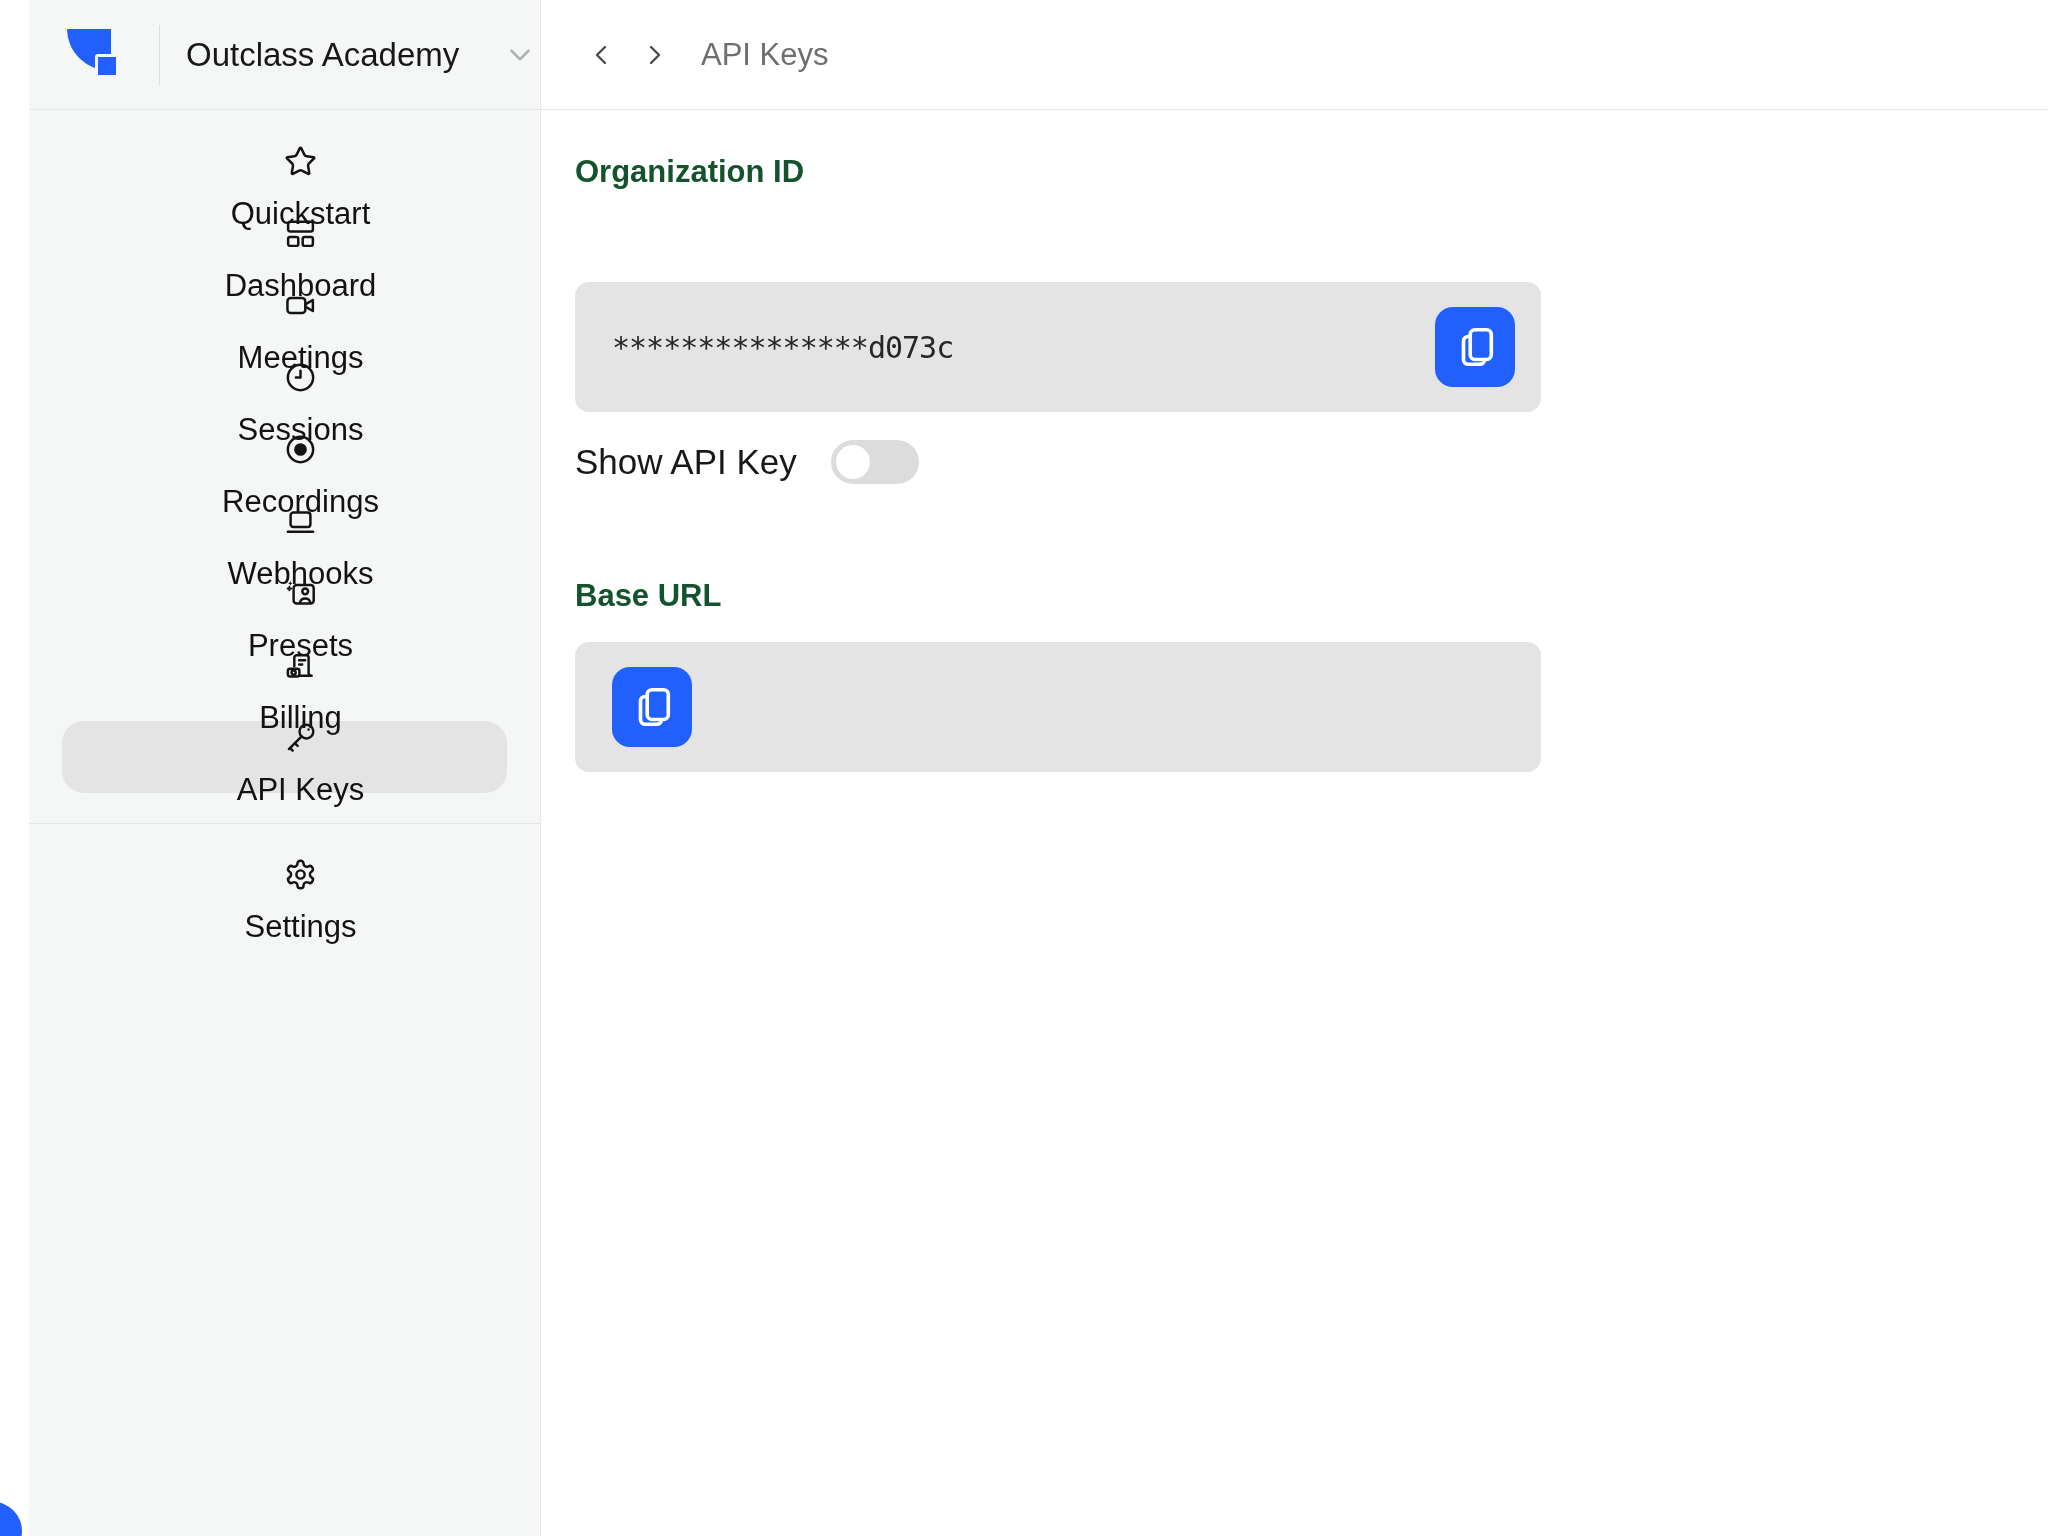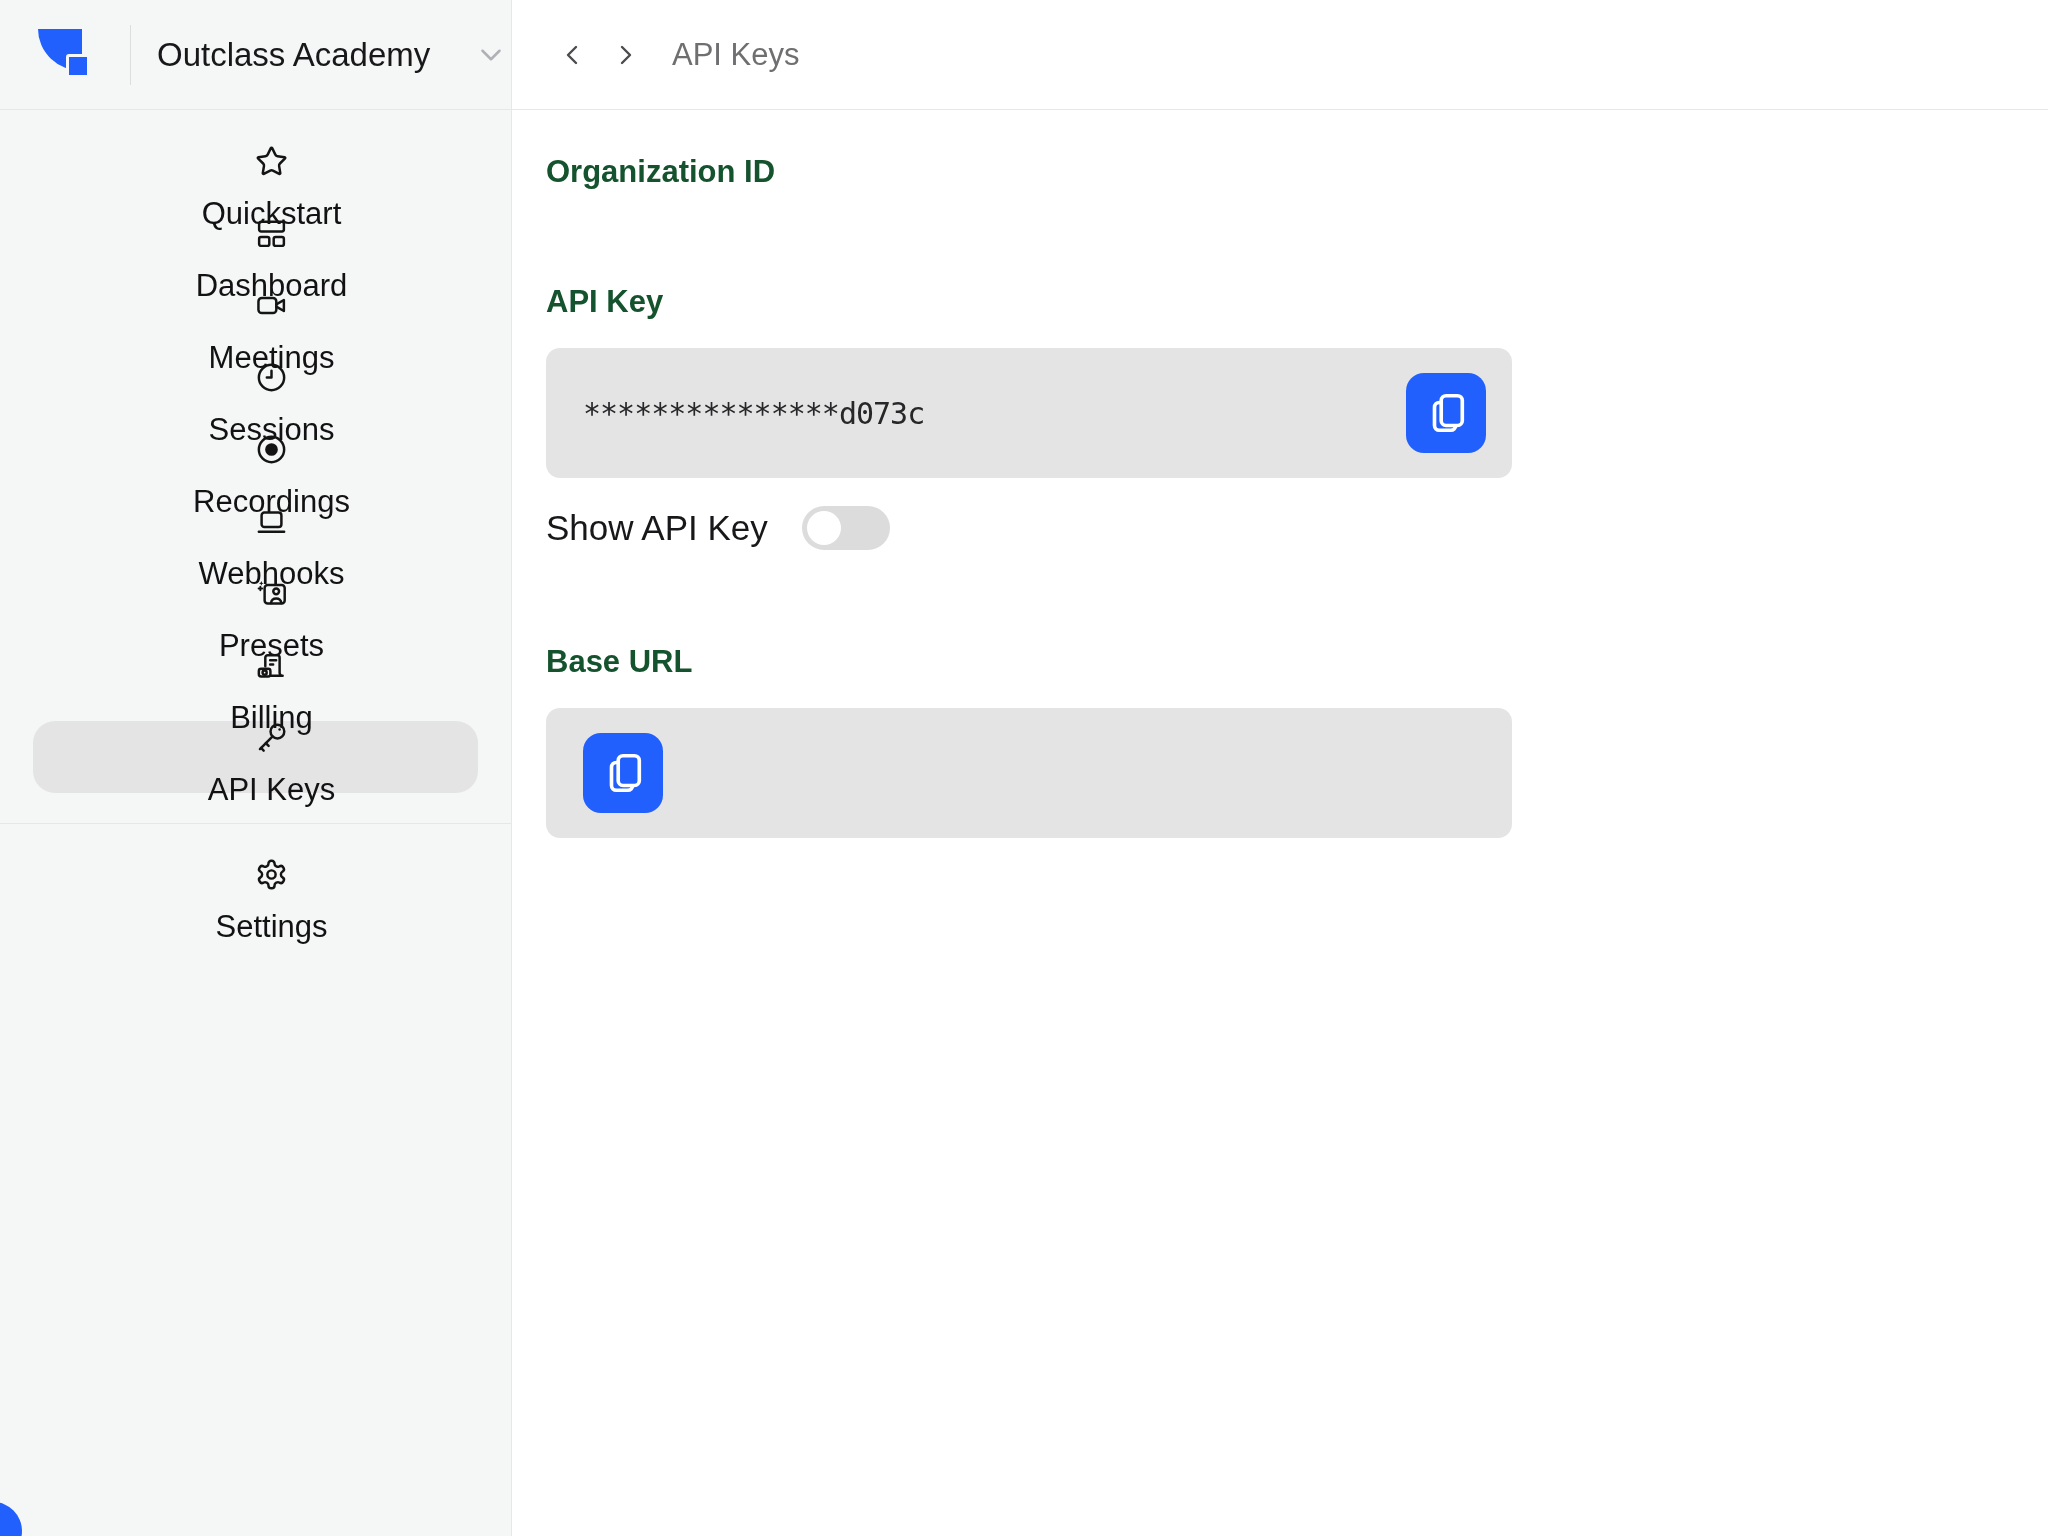--- a/index.html
+++ b/index.html
@@ -1,18 +1,18 @@
 <!DOCTYPE html>
 <html><head>
 <meta charset="utf-8">
 <style>
   * { margin:0; padding:0; box-sizing:border-box; }
   html,body { width:2048px; height:1536px; overflow:hidden; background:#ffffff;
               font-family:"Liberation Sans", sans-serif; color:#141414; }
-  .app { display:flex; width:100%; height:100%; position:relative; }
+  .app { display:flex; width:100%; height:100%; position:relative;padding-left:29px; }
 
   
   .sidebar { width:512px; height:100%; background:#f5f6f6; border-right:1px solid #e7e7e8;
              flex-shrink:0; display:flex; flex-direction:column; }
   .sidebar-header { height:110px; border-bottom:1px solid #e7e7e8; display:flex; align-items:center;
                     padding-left:38px; flex-shrink:0; }
   .logo { position:relative; width:56px; height:56px; flex-shrink:0; }
   .logo-quarter { position:absolute; left:0; top:2px; width:44px; height:42px; background:#2160fd;
                   border-radius:0 0 0 100%; }
   .logo-square { position:absolute; left:28px; top:27px; width:24px; height:24px; background:#2160fd;
@@ -220,21 +220,20 @@
       <span class="page-title">API Keys</span>
     </header>
 
     <div class="content">
 
       <section class="section">
         <div class="field-label">Organization ID</div>
       </section>
 
       <section class="section">
-        <div class="field-label">API Key</div>
         <div class="field-box">
           <span class="field-value">***************d073c</span>
           <button class="copy-btn">
             <svg viewBox="0 0 24 24" fill="none" stroke="#ffffff" stroke-width="1.9" stroke-linecap="round" stroke-linejoin="round">
               <rect x="6" y="6.5" width="11" height="14.5" rx="2.5"></rect>
               <rect x="9.5" y="3" width="11" height="15.5" rx="2.5" fill="#2160fd"></rect>
             </svg>
           </button>
         </div>
         <div class="toggle-row">

